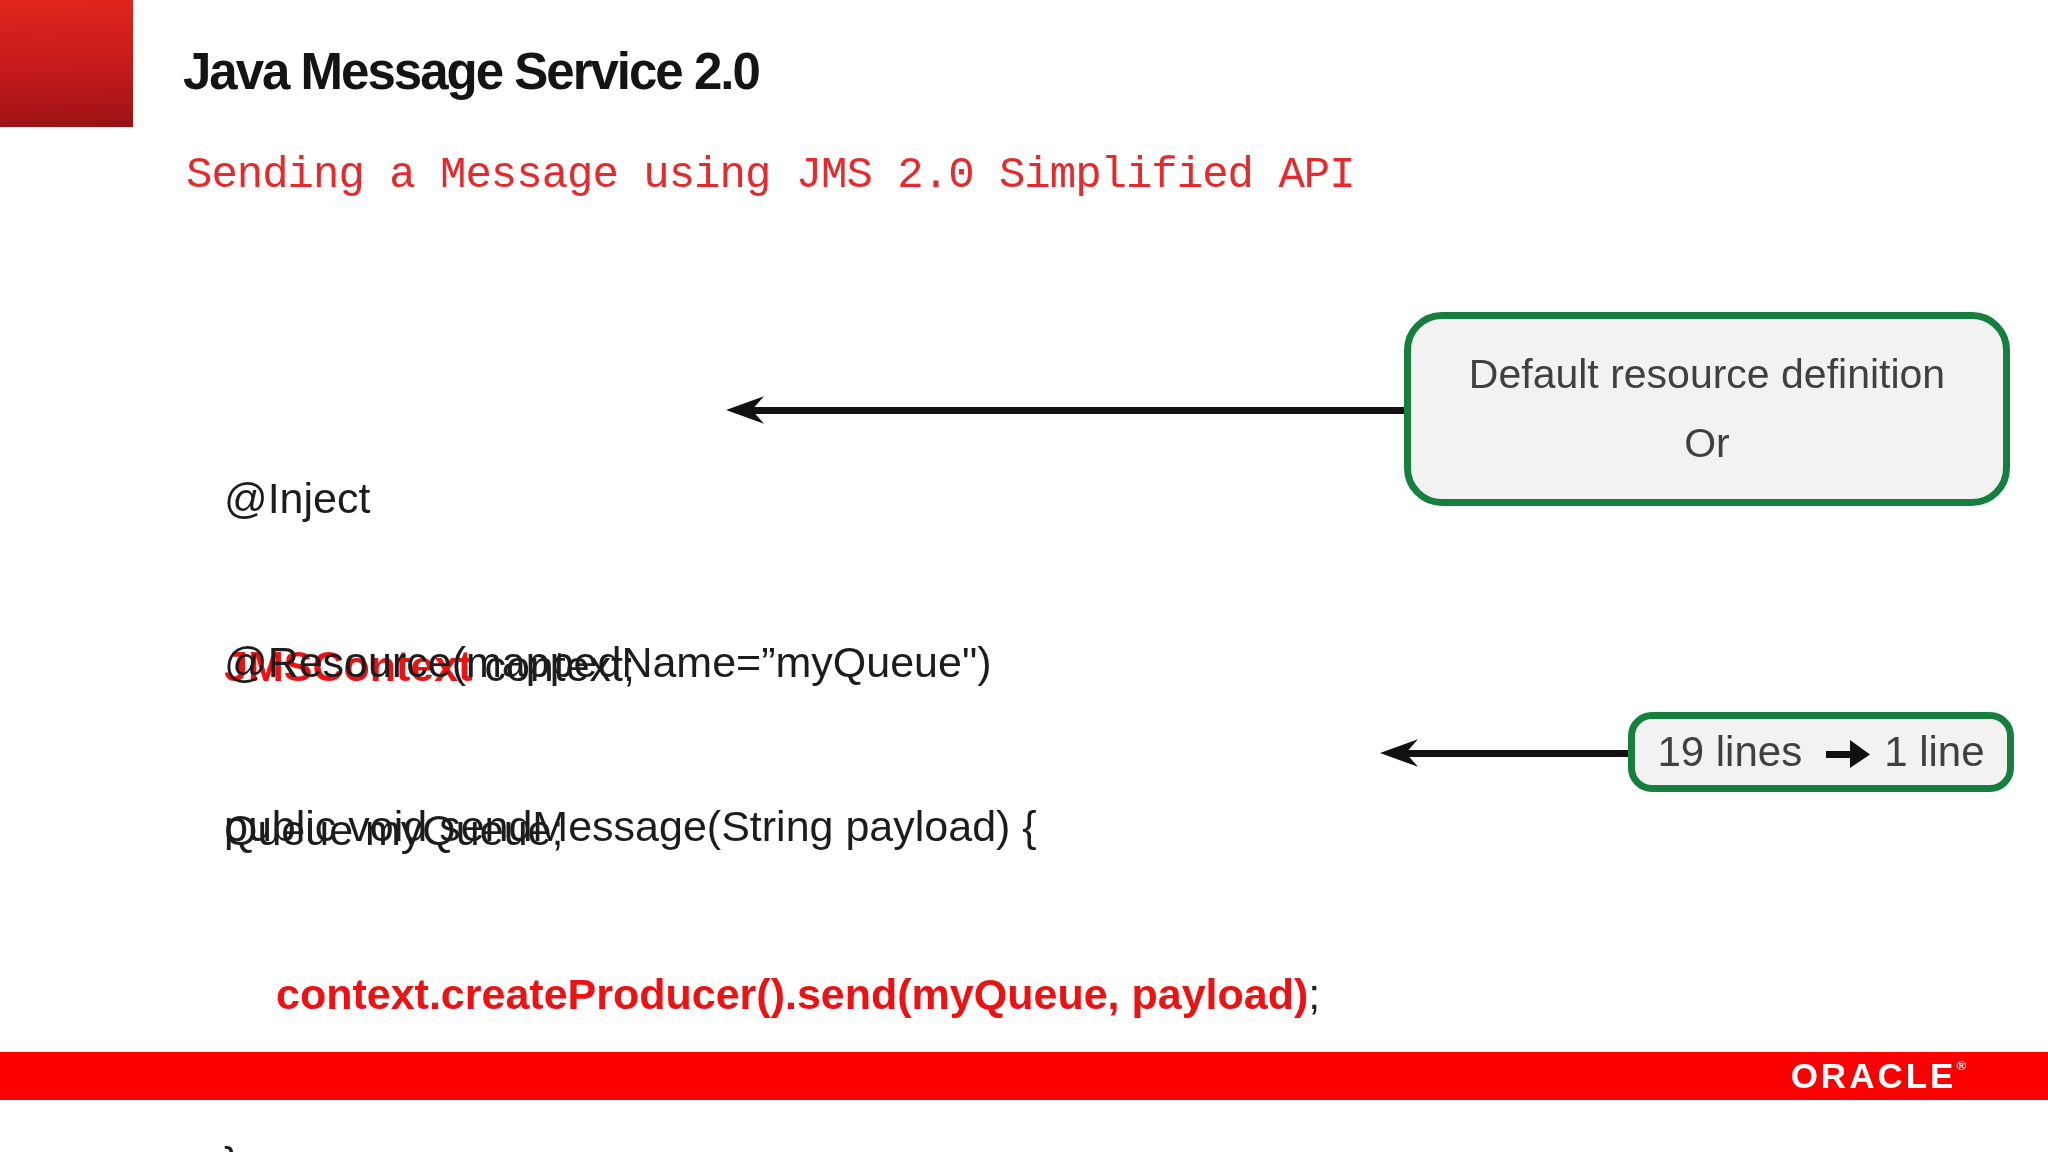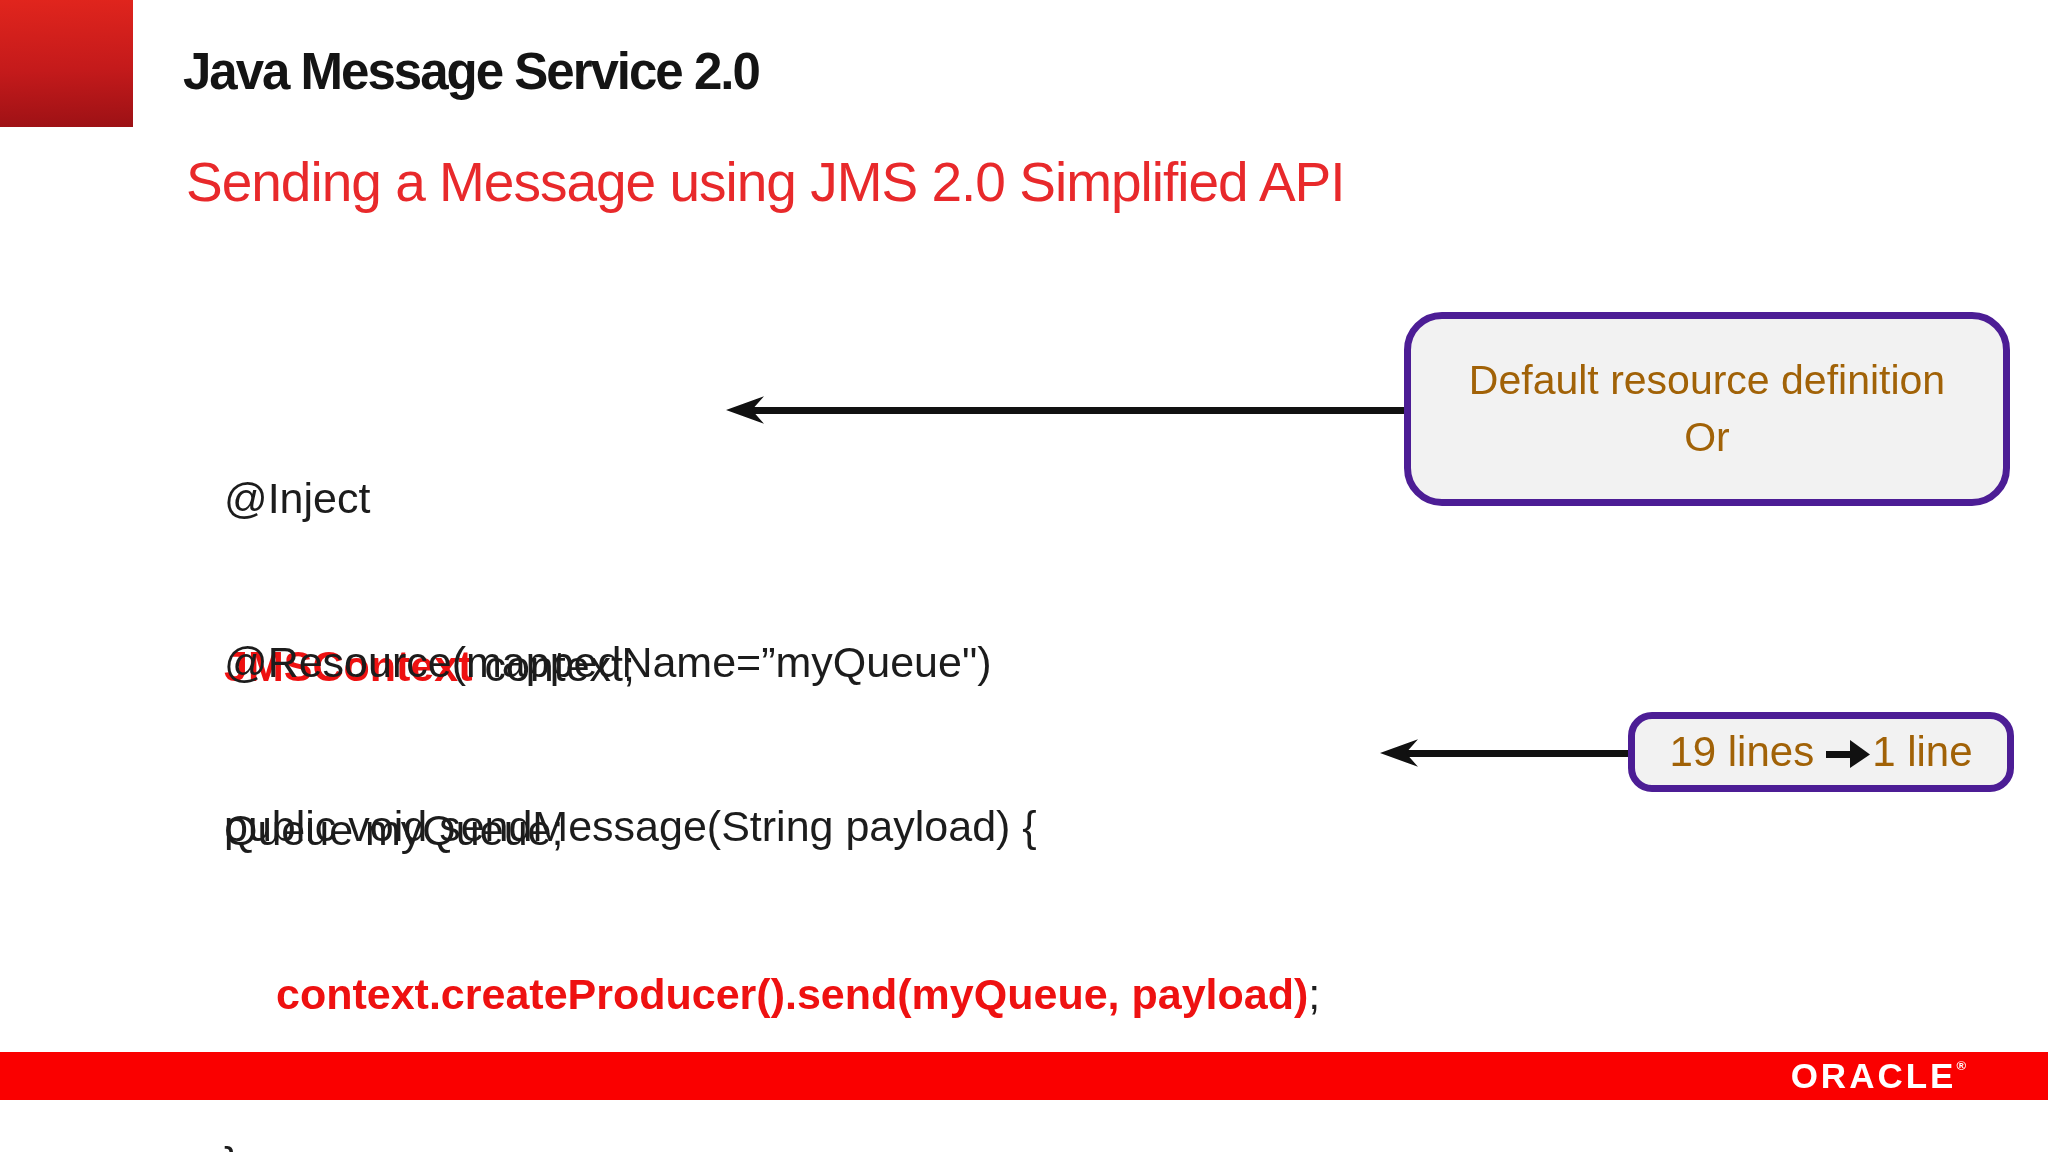--- a/index.html
+++ b/index.html
@@ -15,39 +15,39 @@
   }
 
   
   .slide-title {
     position:absolute; left:183px; top:42px;
     font-size:51px; font-weight:bold; color:#141414; letter-spacing:-2px;
     white-space:nowrap;
   }
   .slide-subtitle {
     position:absolute; left:186px; top:150px;
-    font-size:55px; color:#e8292b; letter-spacing:-1px; white-space:nowrap;
+    font-size:44px; color:#e8292b; letter-spacing:-1px; white-space:nowrap;font-family:Liberation Mono, monospace;
   }
 
   
   .code {
     position:absolute; left:216px; font-size:43px; color:#1c1c1c;
     line-height:56px; white-space:pre; letter-spacing:0;margin-left:8px;
   }
   .code-block-1 { top:358px; }
   .code-block-2 { top:522px; }
   .code-block-3 { top:686px; }
   .code-red { color:#ee1111; font-weight:bold; }
   .indent { padding-left:52px; }
 
   
   .callout {
-    position:absolute; background:#f2f2f2; border:7px solid #4c1d95;
+    position:absolute; background:#f2f2f2; border:7px solid #15803d;
     display:flex; align-items:center; justify-content:center;
-    color:#a16207; text-align:center;
+    color:#404040; text-align:center;gap:12px;
   }
   .callout-resource {
     left:1404px; top:312px; width:592px; height:180px;
     border-radius:38px; flex-direction:column;
     font-size:41px; line-height:57px;
   }
   .callout-resource div { white-space:nowrap; }
   .callout-lines {
     left:1628px; top:712px; width:372px; height:66px;
     border-radius:24px; flex-direction:row; font-size:42px; white-space:nowrap;

